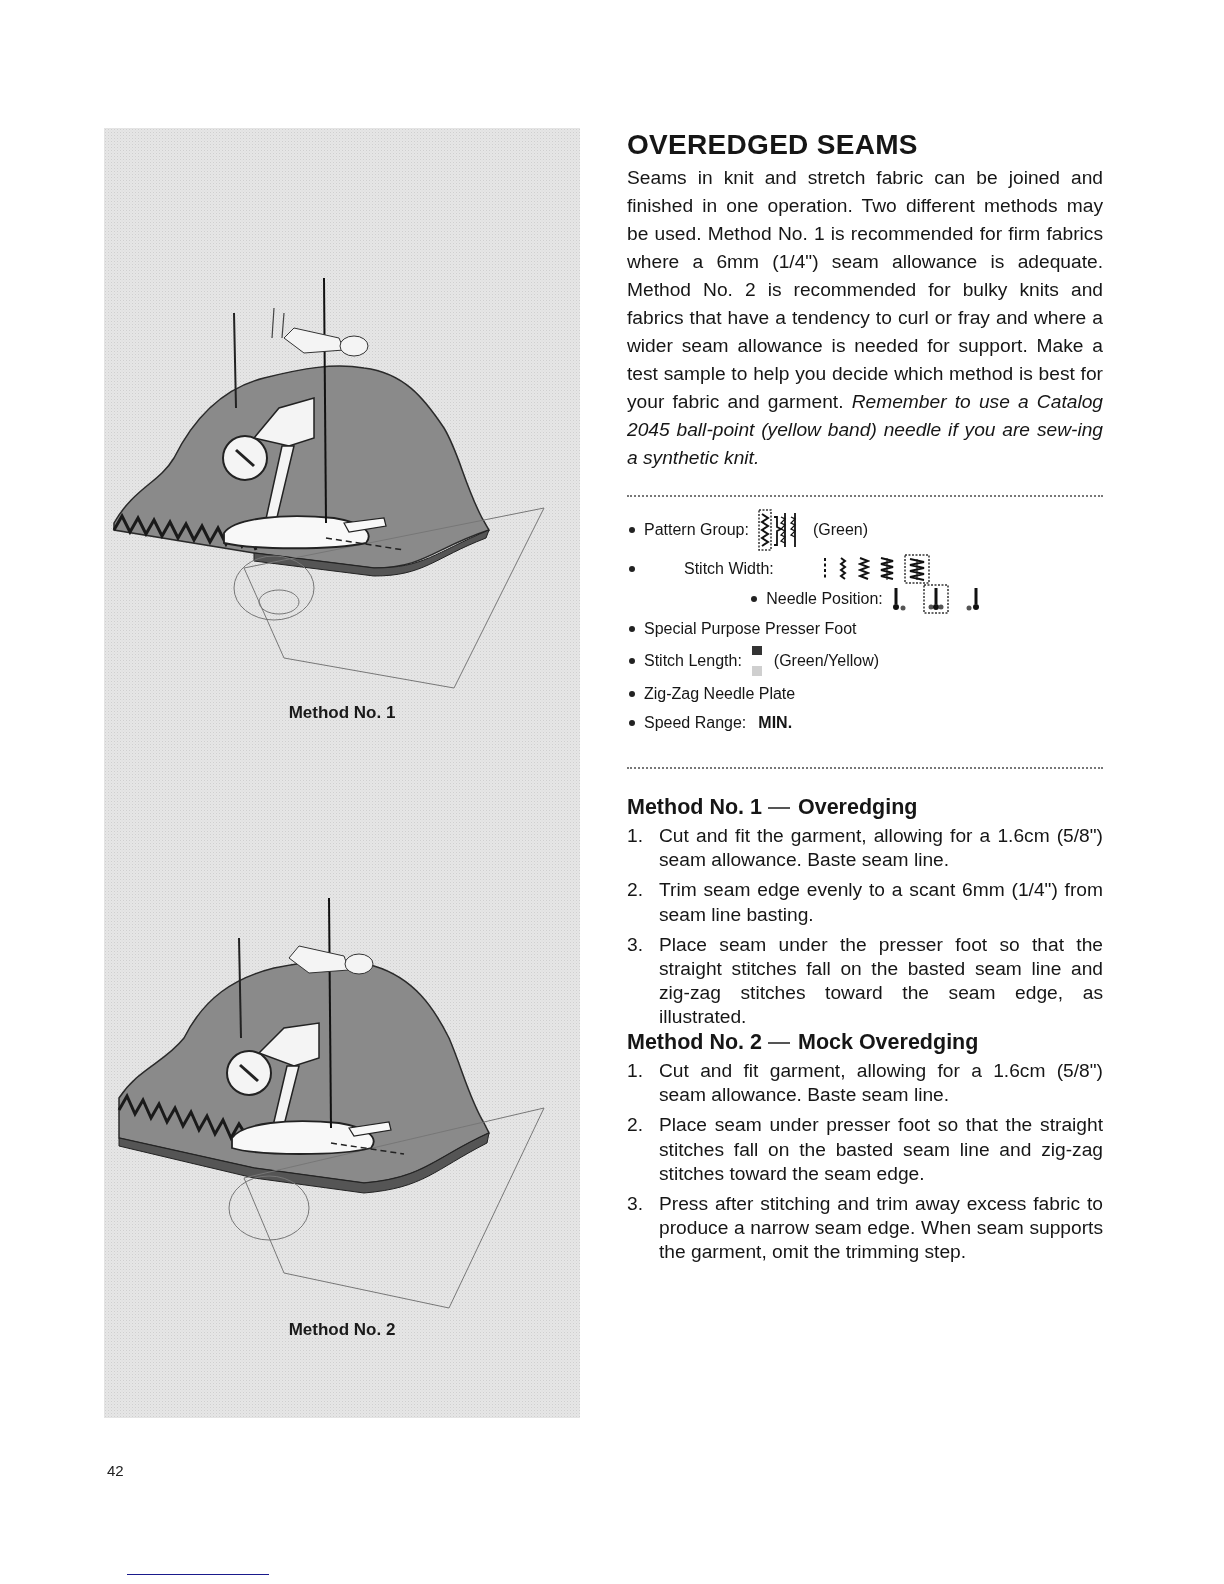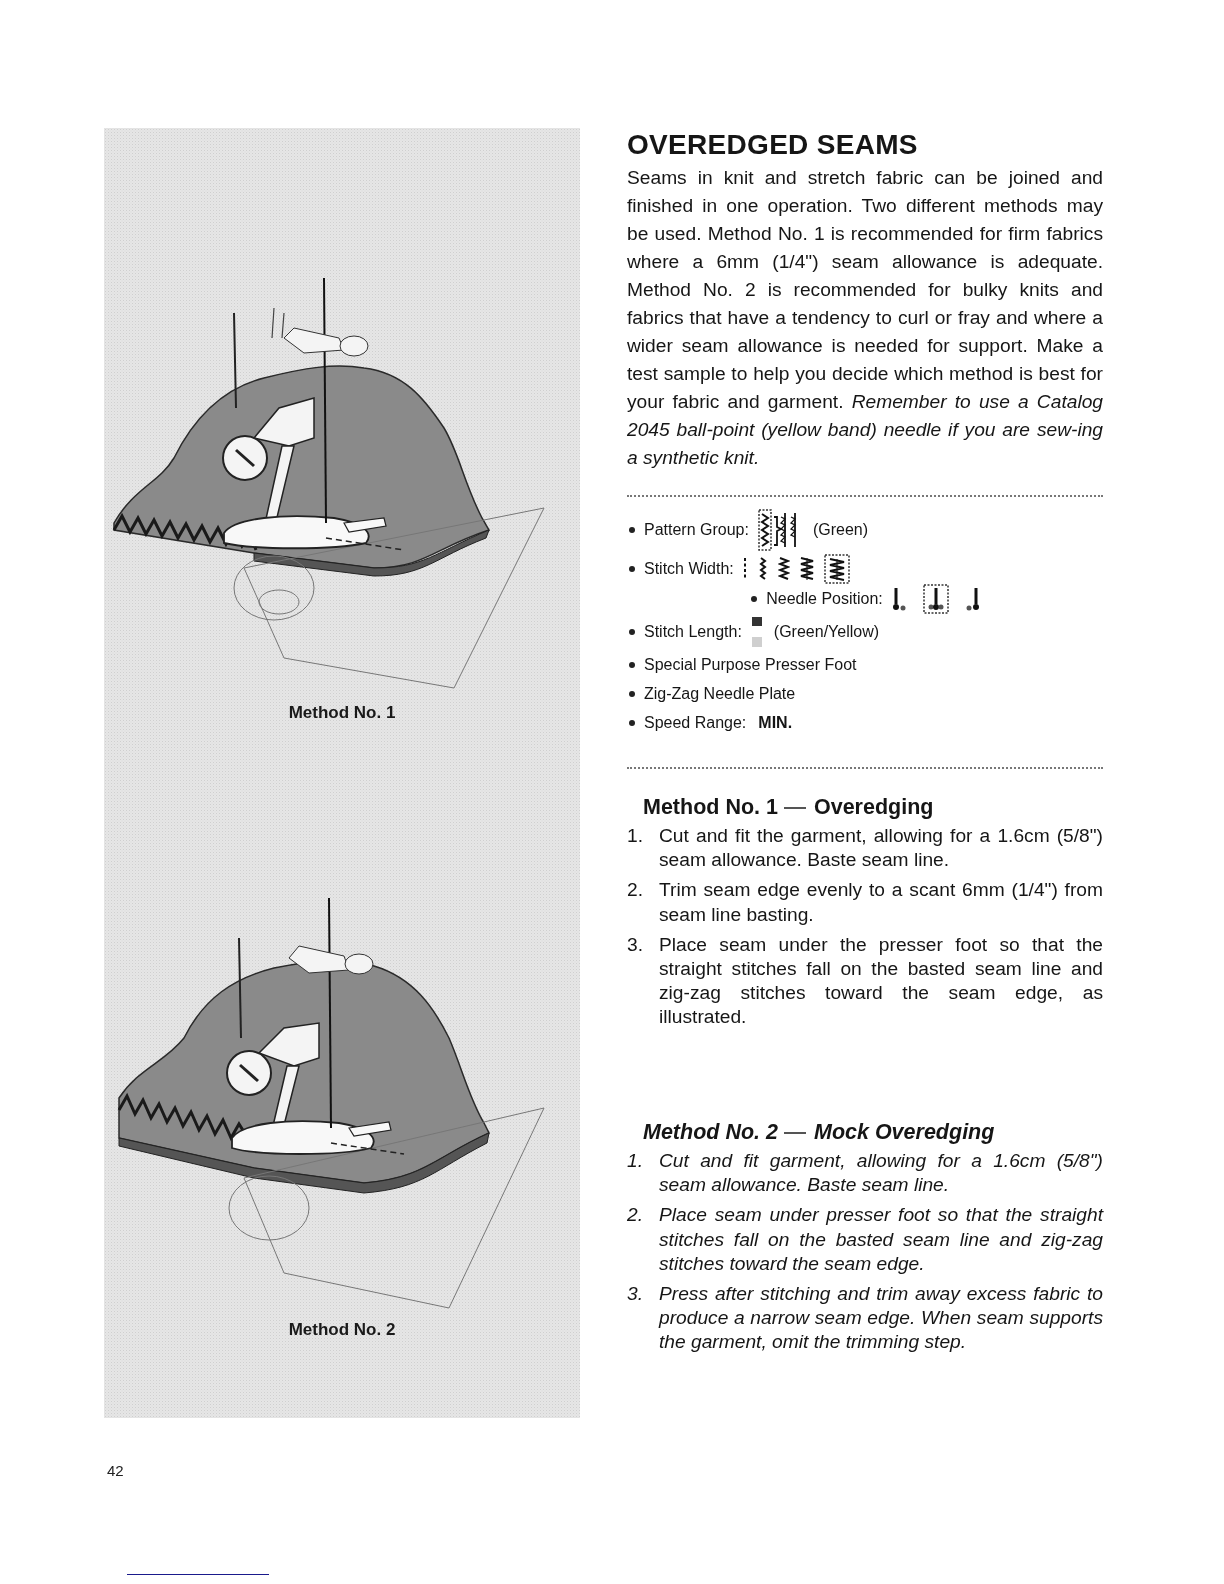--- a/index.html
+++ b/index.html
@@ -33,32 +33,32 @@
 
   .sep { height: 0; border-top: 2px dotted #777; margin: 0 0 0 0; }
   .sep1 { position: absolute; left: 627px; top: 495px; width: 476px; }
   .sep2 { position: absolute; left: 627px; top: 767px; width: 476px; }
 
   .settings { position: absolute; left: 627px; top: 506px; width: 476px; }
   .setting { position: relative; font-size: 16px; line-height: 22px; display: flex; align-items: center; }
   .bullet { display: inline-block; width: 6px; height: 6px; border-radius: 50%; background: #222;
             margin: 0 9px 0 2px; flex: none; }
   .s-pattern { height: 48px; }
-  .s-width { height: 30px; }
+  .s-width { height: 30px; gap: 40px; }
   .s-needle { height: 30px; justify-content: center; }
   .s-length { height: 36px; }
   .s-plain { height: 29px; }
   .icons { display: inline-flex; align-items: center; margin-left: 8px; gap: 10px; }
   .note { margin-left: 10px; }
   .bold { font-weight: bold; margin-left: 12px; }
 
   .method { position: absolute; left: 627px; width: 476px; }
   .m1 { top: 793px; }
-  .m2 { top: 1118px; font-style: italic; }
-  .h2 { font-weight: bold; font-size: 21.5px; line-height: 28px; margin: 0 0 3px 16px; }
+  .m2 { top: 1028px; }
+  .h2 { font-weight: bold; font-size: 21.5px; line-height: 28px; margin: 0 0 3px 0; }
   .h2 .dash { display: inline-block; width: 22px; border-top: 2px solid #555; vertical-align: middle; margin: 0 8px 0 6px; }
   ol.steps { list-style: none; margin: 0; padding: 0; }
   ol.steps li { position: relative; padding-left: 32px; font-size: 19.2px; line-height: 24.2px;
                 text-align: justify; margin-bottom: 6px; }
   ol.steps li .num { position: absolute; left: 0; top: 0; }
 
   .page-num { position: absolute; left: 107px; top: 1462px; font-size: 15px; color: #222; }
   .bottom-rule { position: absolute; left: 127px; top: 1574px; width: 142px; border-top: 1.5px solid #1a1a8c; }
 </style>
 </head>
@@ -188,35 +188,35 @@
           <circle cx="18" cy="23" r="2.5" fill="#555"></circle>
         </svg>
       <svg width="18" height="26" viewBox="0 0 18 26">
           <line x1="13" y1="2" x2="13" y2="18" stroke="#111" stroke-width="3"></line>
           <circle cx="13" cy="21" r="3" fill="#111"></circle>
           <circle cx="6" cy="22" r="2.5" fill="#555"></circle>
         </svg>
     </span>
   </div>
 
+  <div class="setting s-plain">
+    <span class="bullet"></span>
+    <span>Special Purpose Presser Foot</span>
+  </div>
+
   <div class="setting s-length">
     <span class="bullet"></span>
     <span>Stitch Length:</span>
     <span class="icons">
       <svg width="14" height="34" viewBox="0 0 14 34">
           <rect x="2" y="2" width="10" height="9" fill="#333"></rect>
           <rect x="2" y="22" width="10" height="10" fill="#cfcfcf"></rect>
         </svg>
     </span>
     <span class="note">(Green/Yellow)</span>
-  </div>
-
-  <div class="setting s-plain">
-    <span class="bullet"></span>
-    <span>Special Purpose Presser Foot</span>
   </div>
   <div class="setting s-plain">
     <span class="bullet"></span>
     <span>Zig-Zag Needle Plate</span>
   </div>
   <div class="setting s-plain">
     <span class="bullet"></span>
     <span>Speed Range:</span>
     <span class="bold">MIN.</span>
   </div>

